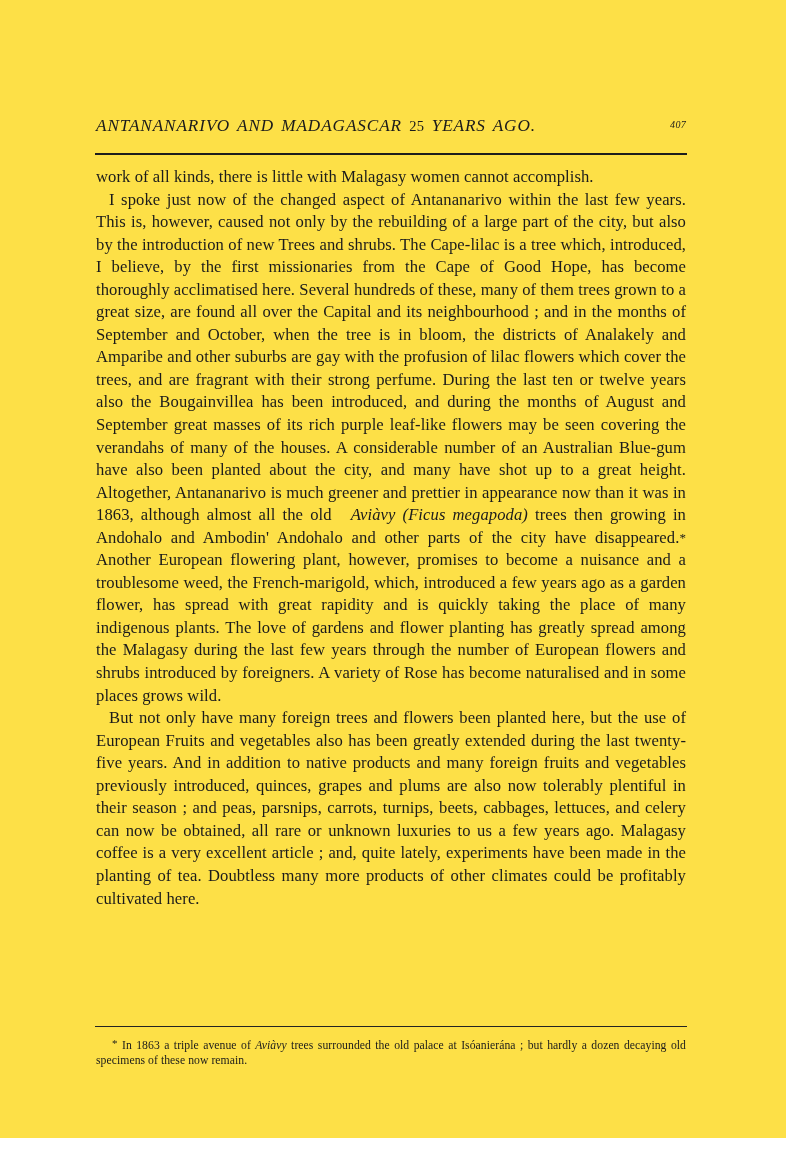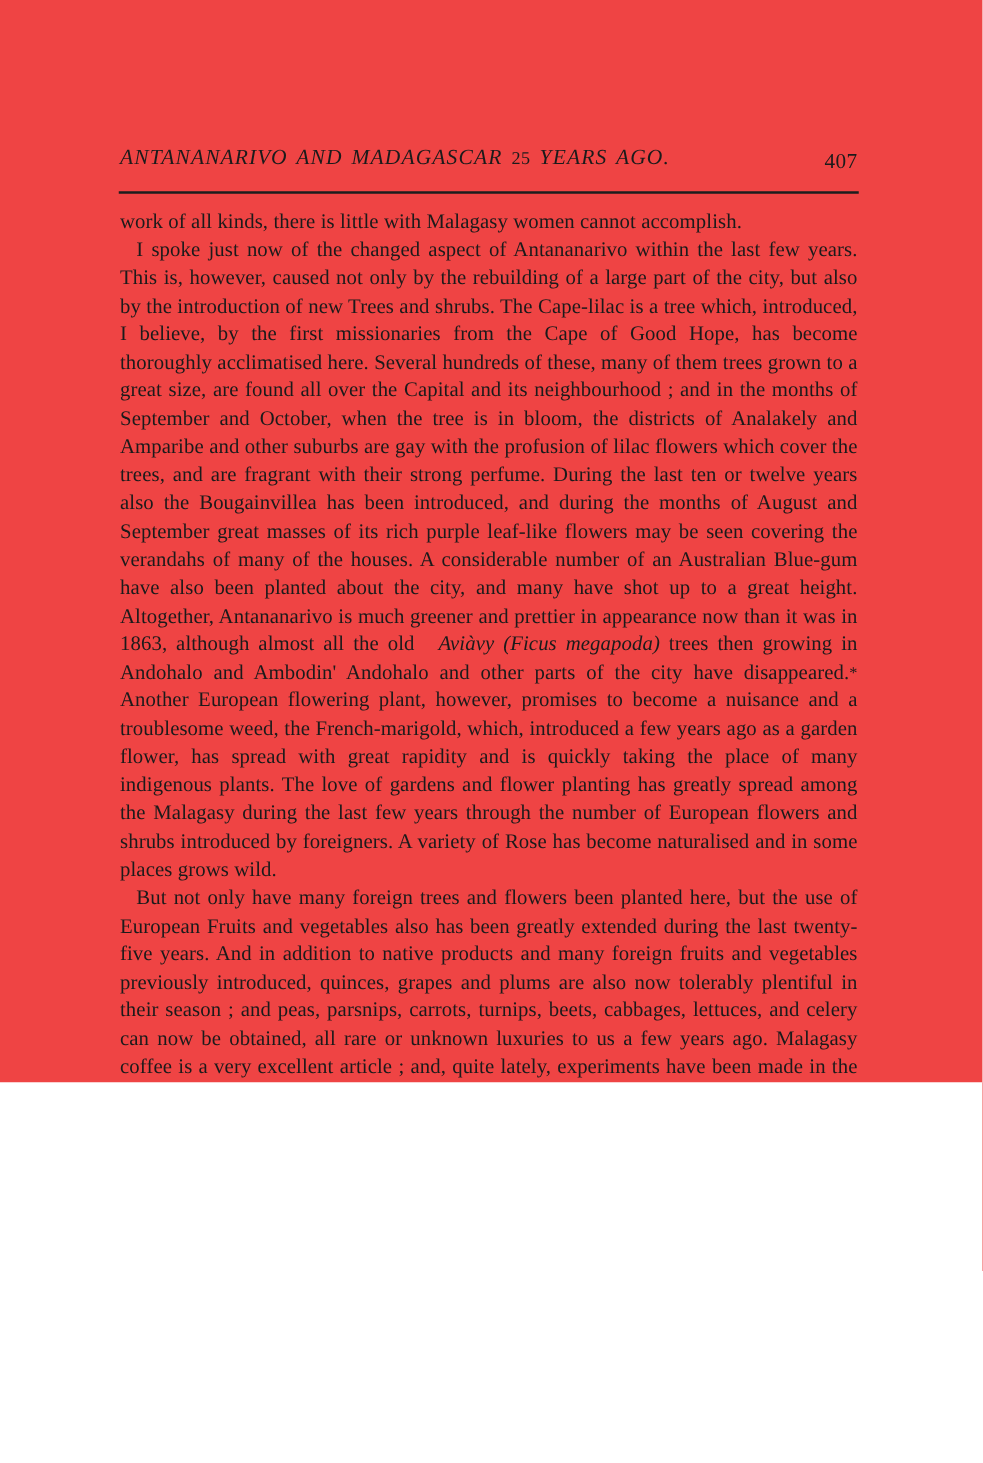--- a/index.html
+++ b/index.html
@@ -7,22 +7,22 @@
     padding: 0;
     background: #ffffff;
   }
   body {
     font-family: "Liberation Serif", "DejaVu Serif", serif;
     color: #1b1b1b;
   }
   .page {
     position: relative;
     width: 786px;
-    height: 866px;
-    background: #ef4444;
+    height: 1138px;
+    background: #fde047;
     overflow: hidden;
   }
   .sheet {
     position: absolute;
     left: 96px;
     top: 0;
     width: 590px;
     height: 1170px;
   }
 
@@ -43,22 +43,23 @@
   }
   .runhead-title .num {
     font-style: normal;
     font-size: 14.5px;
     letter-spacing: 0.4px;
   }
   .runhead-folio {
     position: absolute;
     right: 0;
     top: 3px;
-    font-size: 17px;
+    font-size: 10px;
     letter-spacing: 0.3px;
+    font-style: italic;
   }
   .rule-head {
     position: absolute;
     top: 153px;
     left: -1px;
     width: 592px;
     height: 1.6px;
     background: #1d1d1d;
   }
 
@@ -133,15 +134,18 @@
     <div class="rule-head"></div>
 
     <div class="body-text">
       <p><span>work of all kinds, there is little with Malagasy women cannot accomplish.</span></p>
       <p class="indent"><span>I spoke just now of the changed aspect of Antananarivo within the last few years.  This is, however, caused not only by the rebuilding of a large part of the city, but also by the introduction of new Trees and shrubs.  The Cape-lilac is a tree which, introduced, I believe, by the first missionaries from the Cape of Good Hope, has become thoroughly acclimatised here. Several hundreds of these, many of them trees grown to a great size, are found all over the Capital and its neighbourhood ; and in the months of September and October, when the tree is in bloom, the districts of Analakely and Amparibe and other suburbs are gay with the profusion of lilac flowers which cover the trees, and are fragrant with their strong perfume.  During the last ten or twelve years also the Bougainvillea has been introduced, and during the months of August and September great masses of its rich purple leaf-like flowers may be seen covering the verandahs of many of the houses.  A considerable number of an Australian Blue-gum have also been planted about the city, and many have shot up to a great height.  Altogether, Antananarivo is much greener and prettier in appearance now than it was in 1863, although almost all the old </span><i>Aviàvy (Ficus megapoda)</i><span> trees then growing in Andohalo and Ambodin' Andohalo and other parts of the city have disappeared.</span><span class="sup">*</span><span>  Another European flowering plant, however, promises to become a nuisance and a troublesome weed, the French-marigold, which, introduced a few years ago as a garden flower, has spread with great rapidity and is quickly taking the place of many indigenous plants.  The love of gardens and flower planting has greatly spread among the Malagasy during the last few years through the number of European flowers and shrubs introduced by foreigners.  A variety of Rose has become naturalised and in some places grows wild.</span></p>
       <p class="indent"><span>But not only have many foreign trees and flowers been planted here, but the use of European Fruits and vegetables also has been greatly extended during the last twenty-five years.  And in addition to native products and many foreign fruits and vegetables previously introduced, quinces, grapes and plums are also now tolerably plentiful in their season ; and peas, parsnips, carrots, turnips, beets, cabbages, lettuces, and celery can now be obtained, all rare or unknown luxuries to us a few years ago.  Malagasy coffee is a very excellent article ; and, quite lately, experiments have been made in the planting of tea. Doubtless many more products of other climates could be profitably cultivated here.</span></p>
     </div>
 
     <div class="rule-foot"></div>
 
+    <div class="footnote">
+      <p><span class="fn-mark">*</span><span> In 1863 a triple avenue of </span><i>Aviàvy</i><span> trees surrounded the old palace at Isóanierána ; but hardly a dozen decaying old specimens of these now remain.</span></p>
+    </div>
 
   </div>
 </div>
 
 </body></html>

